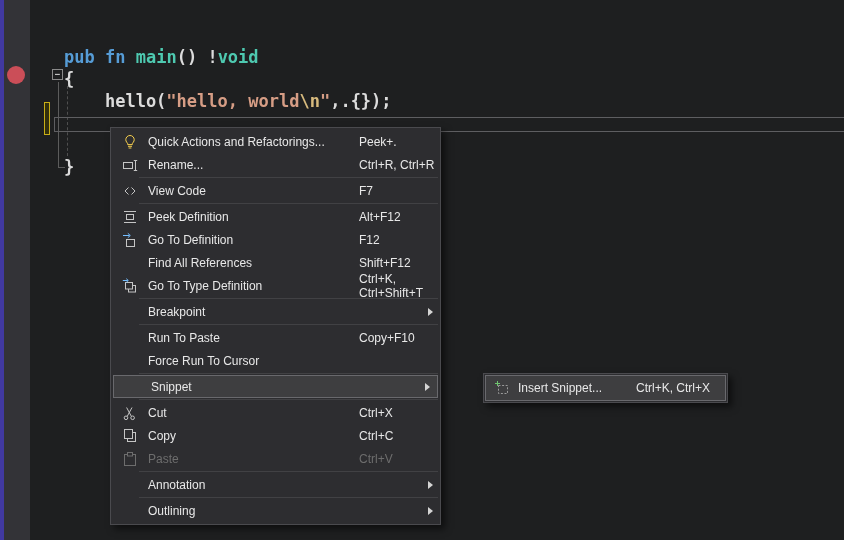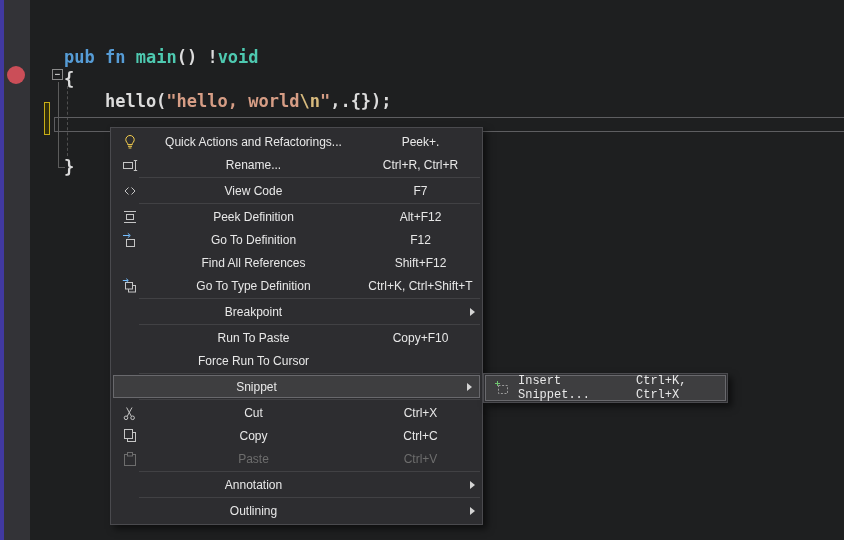--- a/index.html
+++ b/index.html
@@ -31,22 +31,22 @@
   .code-line{position:absolute;left:64px;height:22px;line-height:22px;white-space:pre;
     font-family:"DejaVu Sans Mono","Liberation Mono",monospace;font-size:17px;font-weight:bold;
     color:var(--code-text);z-index:2;}
   .tok-kw{color:var(--keyword-blue);}
   .tok-fn{color:var(--type-teal);}
   .tok-str{color:var(--string-orange);}
   .tok-esc{color:var(--escape-gold);}
 
   .menu-panel{position:absolute;background:var(--menu-bg);border:1px solid var(--menu-border);
     box-sizing:border-box;box-shadow:4px 4px 7px rgba(0,0,0,.55);}
-  #context-menu{left:110px;top:127px;width:373px;padding:2px 0;z-index:5;text-align:center;}
-  #snippet-submenu{left:483px;top:373px;width:245px;padding:1px;z-index:6;font-family:Liberation Mono, monospace;}
+  #context-menu{left:110px;top:127px;width:331px;padding:2px 0;z-index:5;}
+  #snippet-submenu{left:483px;top:373px;width:245px;padding:1px;z-index:6;}
   .menu-item{display:flex;align-items:center;height:23px;position:relative;
     color:var(--menu-text);font-size:12px;box-sizing:border-box;}
   #snippet-submenu .menu-item{height:26px;}
   .menu-item.highlighted{background:var(--highlight-bg);border:1px solid var(--highlight-border);
     margin:0 2px;}
   #snippet-submenu .menu-item.highlighted{margin:0;}
   .menu-item.disabled{color:var(--menu-disabled);}
   .mi-icon{width:37px;flex:none;display:flex;justify-content:center;align-items:center;}
   #snippet-submenu .mi-icon{width:32px;}
   .mi-icon svg{display:block;}

